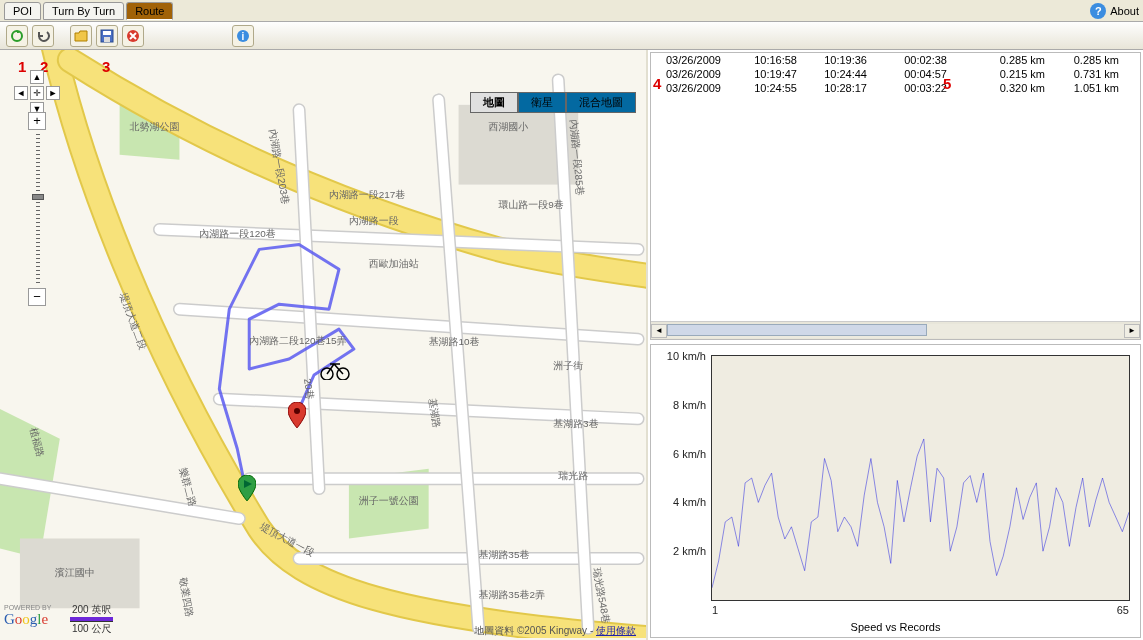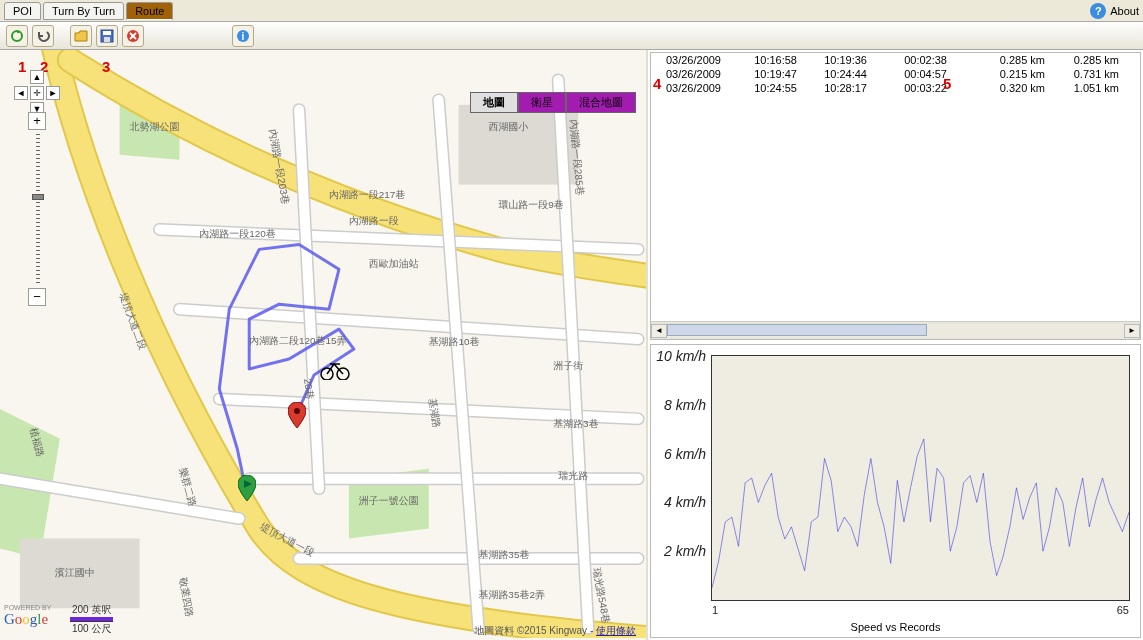--- a/index.html
+++ b/index.html
@@ -17,21 +17,21 @@
 .map-pane .ov1 { position: absolute; left: 18px; top: 8px; color: #d00; font-weight: bold; font-size: 15px; }
 .map-pane .ov2 { position: absolute; left: 40px; top: 8px; color: #d00; font-weight: bold; font-size: 15px; }
 .map-pane .ov3 { position: absolute; left: 102px; top: 8px; color: #d00; font-weight: bold; font-size: 15px; }
 .map-ctrl-pan { position: absolute; left: 14px; top: 24px; width: 48px; height: 36px; }
 .arrow { position: absolute; width: 14px; height: 14px; border: 1px solid #999; background: #fff; font-size: 9px; text-align: center; line-height: 12px; cursor: pointer; }
 .zoom-bar { position: absolute; left: 28px; top: 62px; width: 20px; }
 .zoom-btn { width: 18px; height: 18px; border: 1px solid #999; background: #fff; text-align: center; line-height: 16px; font-size: 13px; cursor: pointer; margin-bottom: 2px; }
 .zoom-track { width: 4px; height: 150px; background: repeating-linear-gradient(#666,#666 1px,transparent 1px,transparent 4px); margin: 4px auto; position: relative; }
 .zoom-thumb { position: absolute; left: -4px; top: 60px; width: 12px; height: 6px; background: #888; border: 1px solid #555; cursor: pointer; }
 .map-type-bar { position: absolute; right: 10px; top: 6px; display: flex; margin-top: 36px; }
-.mt-btn { border: 1px solid #666; background: #a21caf; padding: 2px 12px; font-size: 11px; cursor: pointer; }
+.mt-btn { border: 1px solid #666; background: #0369a1; padding: 2px 12px; font-size: 11px; cursor: pointer; }
 .mt-btn.active { background: #e0e0e0; font-weight: bold; }
 .credit { position: absolute; right: 10px; bottom: 2px; font-size: 10px; color: #555; }
 .credit a { color: #22a; }
 .scale { position: absolute; left: 70px; bottom: 4px; font-size: 10px; color: #333; }
 .glogo { position: absolute; left: 4px; bottom: 12px; }
 .glogo .pw { font-size: 7px; color: #888; }
 .glogo .gl { font-size: 15px; font-family: Georgia, serif; }
 .gl .b { color:#2a5db0;} .gl .r{color:#d83a2e;} .gl .y{color:#f0c419;} .gl .g{color:#2f9e44;}
 .mapbg { position: absolute; inset: 0; }
 .road-y { stroke: #f7e27a; stroke-width: 22; fill: none; stroke-linecap: round; }
@@ -50,21 +50,21 @@
 .td { padding: 1px 6px; text-align: right; font-size: 11px; }
 .c1{width:76px;text-align:right;} .c2{width:76px;} .c3{width:70px;} .c4{width:80px;} .c5{width:98px;} .c6{width:74px;}
 .ov4 { position:absolute; left:2px; top:22px; color:#d00; font-weight:bold; font-size:15px; }
 .ov5 { position:absolute; left:292px; top:22px; color:#d00; font-weight:bold; font-size:15px; }
 .tbl-scroll { height: 18px; background: #e8e6da; border-top: 1px solid #ccc; display: flex; align-items: center; margin-top: auto; }
 .tbl-scroll .sbtn { width: 16px; height: 14px; background: #f0eee4; border: 1px solid #bbb; font-size: 8px; text-align: center; line-height: 12px; cursor: pointer; }
 .tbl-scroll .strack { flex: 1; height: 14px; background: #eceadf; position: relative; }
 .tbl-scroll .sthumb { position: absolute; left: 0; top: 0; width: 260px; height: 12px; background: #cfd8e8; border: 1px solid #9ab; }
 .chart-wrap { flex: 1; border: 1px solid #bbb; margin: 2px; background: #fff; position: relative; }
 .chart-area { position: absolute; left: 60px; top: 10px; right: 10px; bottom: 36px; background: #efece1; border: 1px solid #333; }
-.ytick { position: absolute; right: 100%; transform: translateY(-50%); padding-right: 6px; font-size: 14px; color: #222; white-space: nowrap; font-style: italic; }
+.ytick { position: absolute; right: 100%; transform: translateY(-50%); padding-right: 6px; font-size: 11px; color: #222; white-space: nowrap; }
 .xtick { position: absolute; top: 100%; padding-top: 4px; font-size: 11px; color: #222; }
 .xlabel { position: absolute; bottom: 4px; left: 50%; transform: translateX(-50%); font-size: 11px; }
 .ov6 { position: absolute; left: 50%; top: 34px; transform: translateX(-50%); color: #d00; font-weight: bold; font-size: 15px; }
 .pin { position: absolute; width: 18px; height: 26px; }
 .pin svg { width: 100%; height: 100%; }
 .bike { position: absolute; width: 30px; height: 20px; }
 </style>
 </head>
 <body>
 
@@ -224,21 +224,21 @@
 
     <div class="glogo">
       <div class="pw">POWERED BY</div>
       <div class="gl"><span class="b">G</span><span class="r">o</span><span class="y">o</span><span class="b">g</span><span class="g">l</span><span class="r">e</span></div>
     </div>
     <div class="scale">
       <div style="border-bottom:4px solid #6d28d9;padding:0 2px">200 英呎</div>
       <div style="border-top:1px solid #333;padding:0 2px">100 公尺</div>
     </div>
     <div class="credit">
-      <span>地圖資料 ©2015 Kingway - </span><a href="#">使用條款</a>
+      <span>地圖資料 ©2005 Kingway - </span><a href="#">使用條款</a>
     </div>
   </div>
 
   <div class="right">
     <div class="table-wrap">
       <span class="ov4">4</span>
       <span class="ov5">5</span>
       <div id="tbody">
           <div class="trow">
             <div class="td c1">03/26/2009</div>

